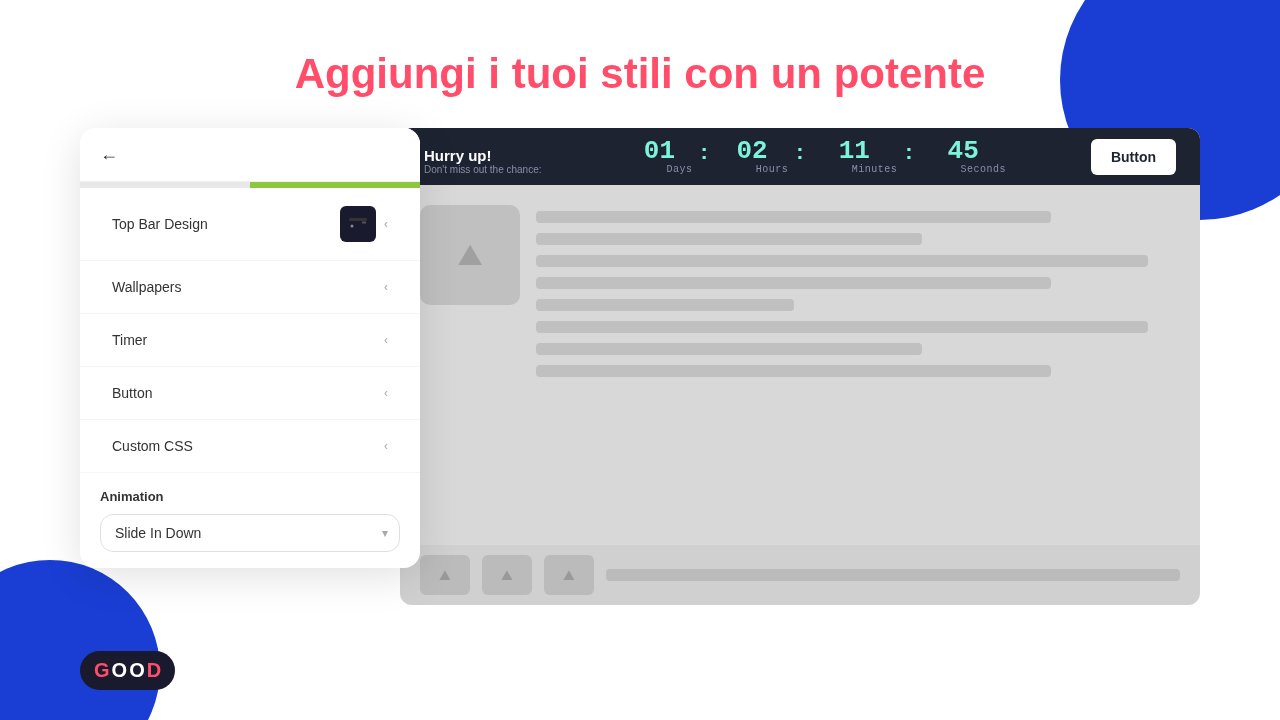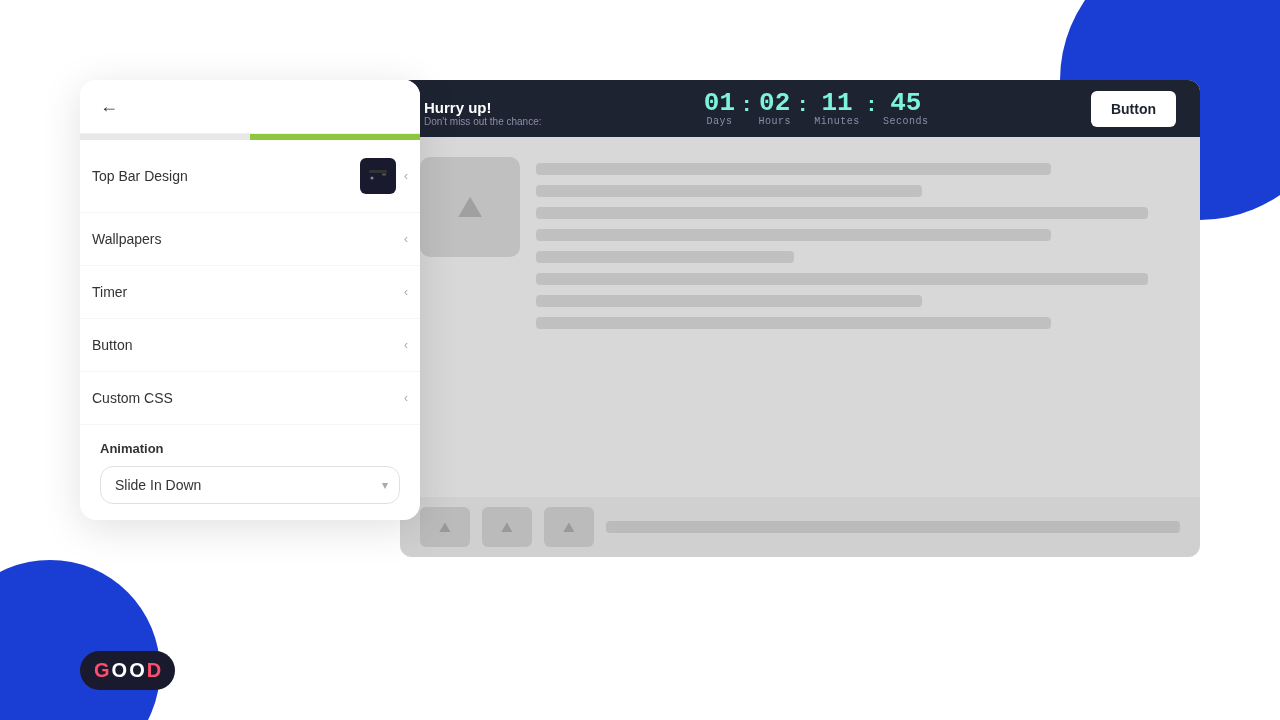--- a/index.html
+++ b/index.html
@@ -116,21 +116,21 @@
     }
 
     
     .panel-items {
       padding: 0;
     }
     .panel-item {
       display: flex;
       align-items: center;
       justify-content: space-between;
-      padding: 18px 12px;
+      padding: 18px 32px;
       border-bottom: 1px solid #f5f5f5;
       cursor: pointer;
       gap: 44px;
     }
     .panel-item-label {
       font-size: 14px;
       color: #333;
       font-weight: 500;
     }
     .panel-item-icon {
@@ -235,20 +235,21 @@
     .timer-number {
       font-size: 26px;
       font-weight: 700;
       color: #7df3d9;
       line-height: 1;
     }
     .timer-label {
       font-size: 10px;
       color: #8a8ea8;
       letter-spacing: 0.5px;
+      margin-left: 40px;
     }
     .timer-colon {
       font-size: 22px;
       font-weight: 700;
       color: #7df3d9;
       margin-bottom: 10px;
     }
     .countdown-btn {
       background: #ffffff;
       color: #1e2332;
@@ -346,20 +347,21 @@
     .logo-o2 { color: #ffffff; font-size: 20px; font-weight: 800; }
     .logo-d { color: #ff4d6a; font-size: 20px; font-weight: 800; }
   </style>
 </head>
 <body>
 
 <div class="bg-circle-top-right"></div>
 <div class="bg-circle-bottom-left"></div>
 
 <div class="hero-header">
+  <div class="hero-title-line1">Aggiungi i tuoi stili con un potente</div>
 </div>
 
 <div class="main-content">
 
   <div class="design-panel">
     <div class="panel-header">
       <span class="panel-back-btn">←</span>
     </div>
 
     <div class="progress-bar-container">

